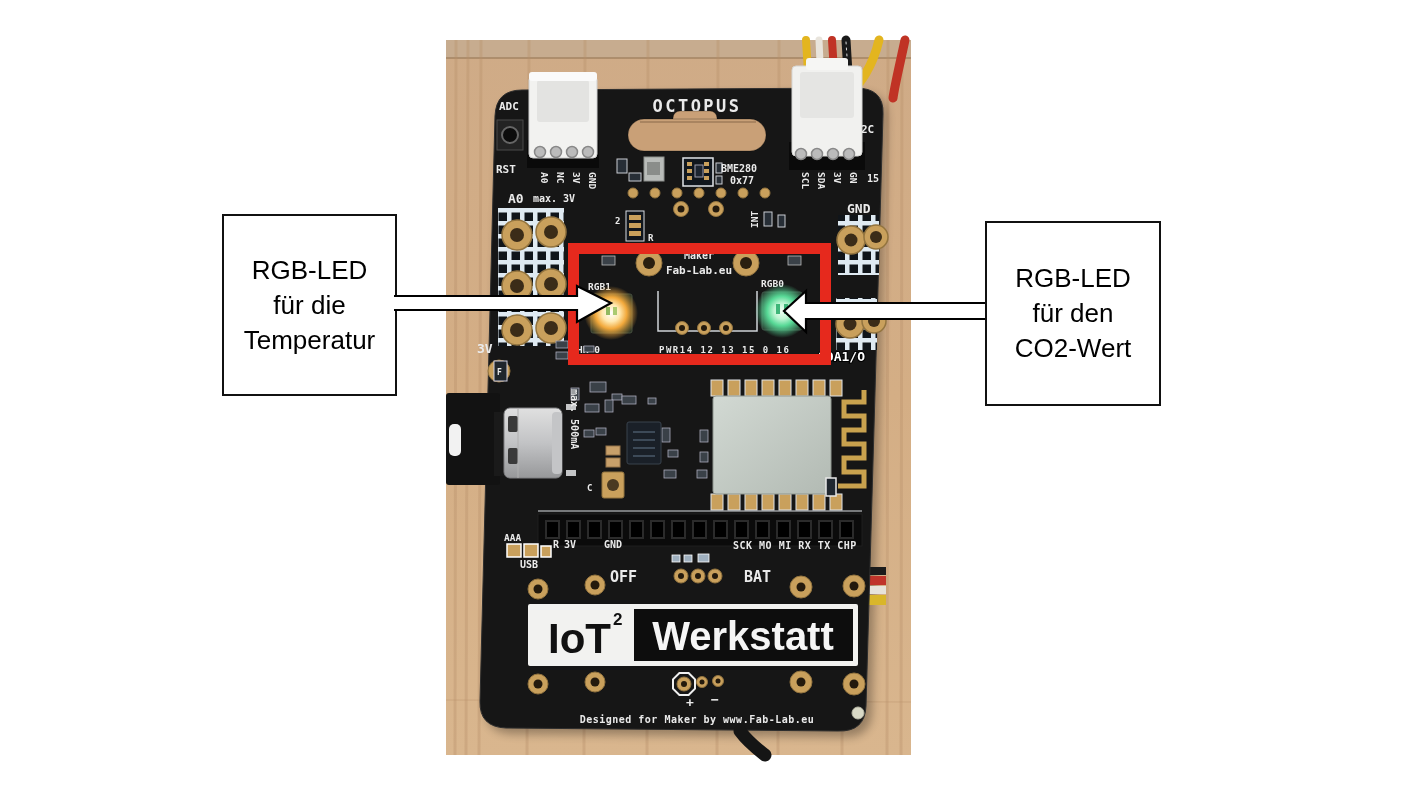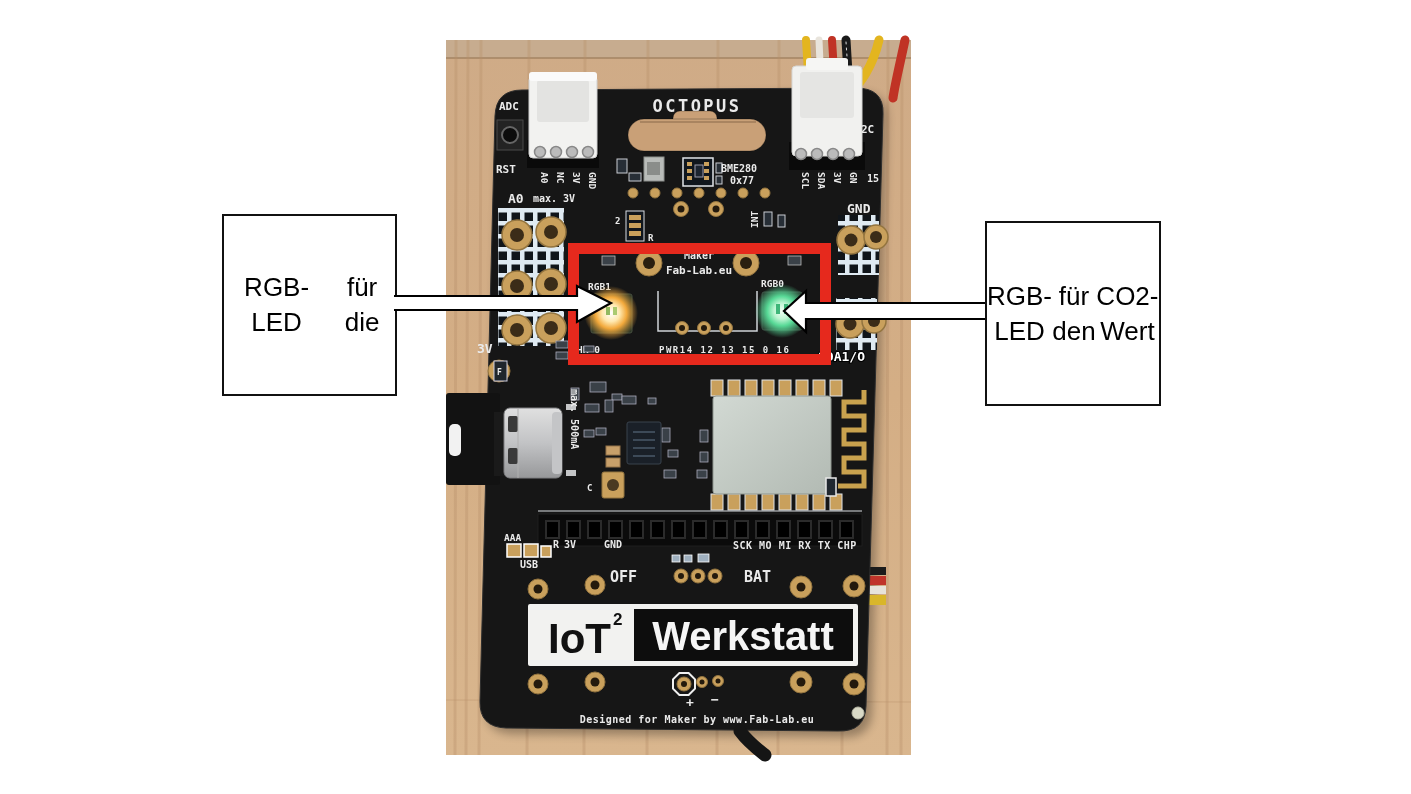--- a/index.html
+++ b/index.html
@@ -1,19 +1,19 @@
 <!DOCTYPE html>
 <html><head>
 <meta charset="utf-8">
 <style>
   html,body{margin:0;padding:0;background:#fff;}
   .stage{position:relative;width:1411px;height:794px;background:#ffffff;overflow:hidden;
          font-family:"Liberation Sans",sans-serif;}
   .callout{position:absolute;background:#ffffff;border:2px solid #111;display:flex;
-           flex-direction:row;justify-content:center;align-items:center;z-index:1;
+           flex-direction:column;justify-content:center;align-items:center;z-index:1;
            color:#000;font-size:26px;line-height:35px;text-align:center;}
   .callout.left{left:222px;top:214px;width:171px;height:178px;}
   .callout.right{left:985px;top:221px;width:172px;height:181px;}
   svg.overlay{position:absolute;left:0;top:0;z-index:2;pointer-events:none;}
   svg text{font-family:"DejaVu Sans Mono",monospace;font-weight:700;fill:#eaeaea;}
   .s8{font-size:8px}.s9{font-size:9px}.s95{font-size:9.5px}.s10{font-size:10px}
   .s11{font-size:11px}.s13{font-size:13px}.s15{font-size:15px}
   .s17{font-size:17px;letter-spacing:2.5px}
   .logoA{font-family:"Liberation Sans",sans-serif;font-weight:700;font-size:42px;fill:#111;}
   .logoS{font-family:"Liberation Sans",sans-serif;font-weight:700;font-size:17px;fill:#111;}
@@ -21,20 +21,21 @@
   .edge{fill:#fff;stroke:#000;stroke-width:2;paint-order:stroke;}
 </style>
 </head>
 <body>
 
 <div class="stage">
 
   <div class="callout left">
     <div>RGB-LED</div>
     <div>für die</div>
+    <div>Temperatur</div>
   </div>
 
   <div class="callout right">
     <div>RGB-LED</div>
     <div>für den</div>
     <div>CO2-Wert</div>
   </div>
 
   <svg class="overlay" width="1411" height="794" viewBox="0 0 1411 794">
     <defs>

